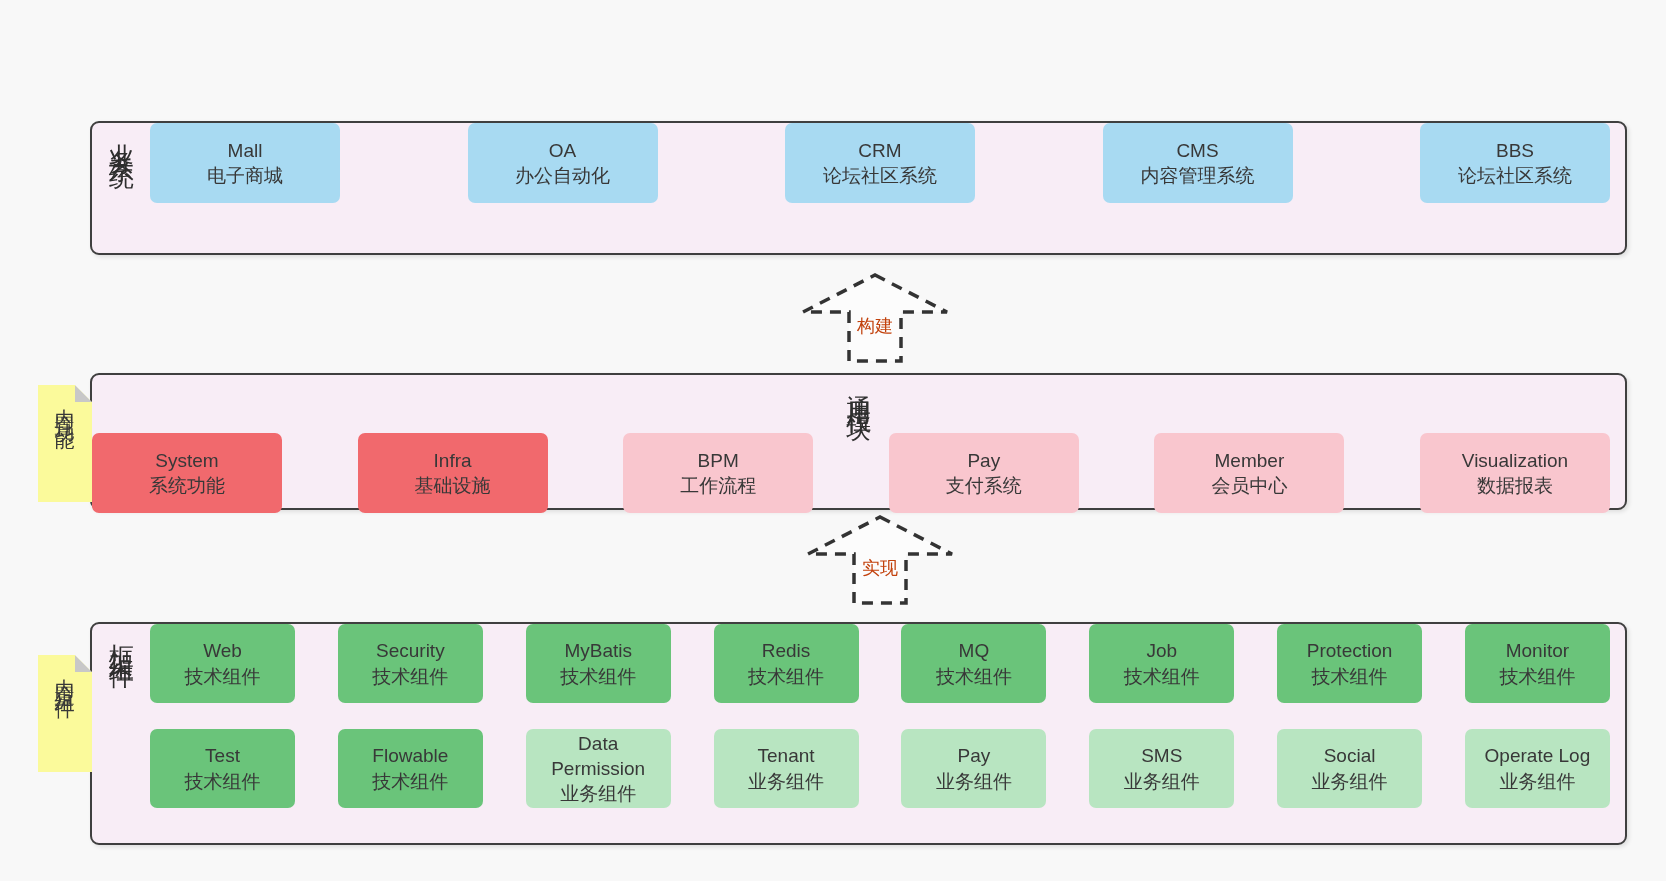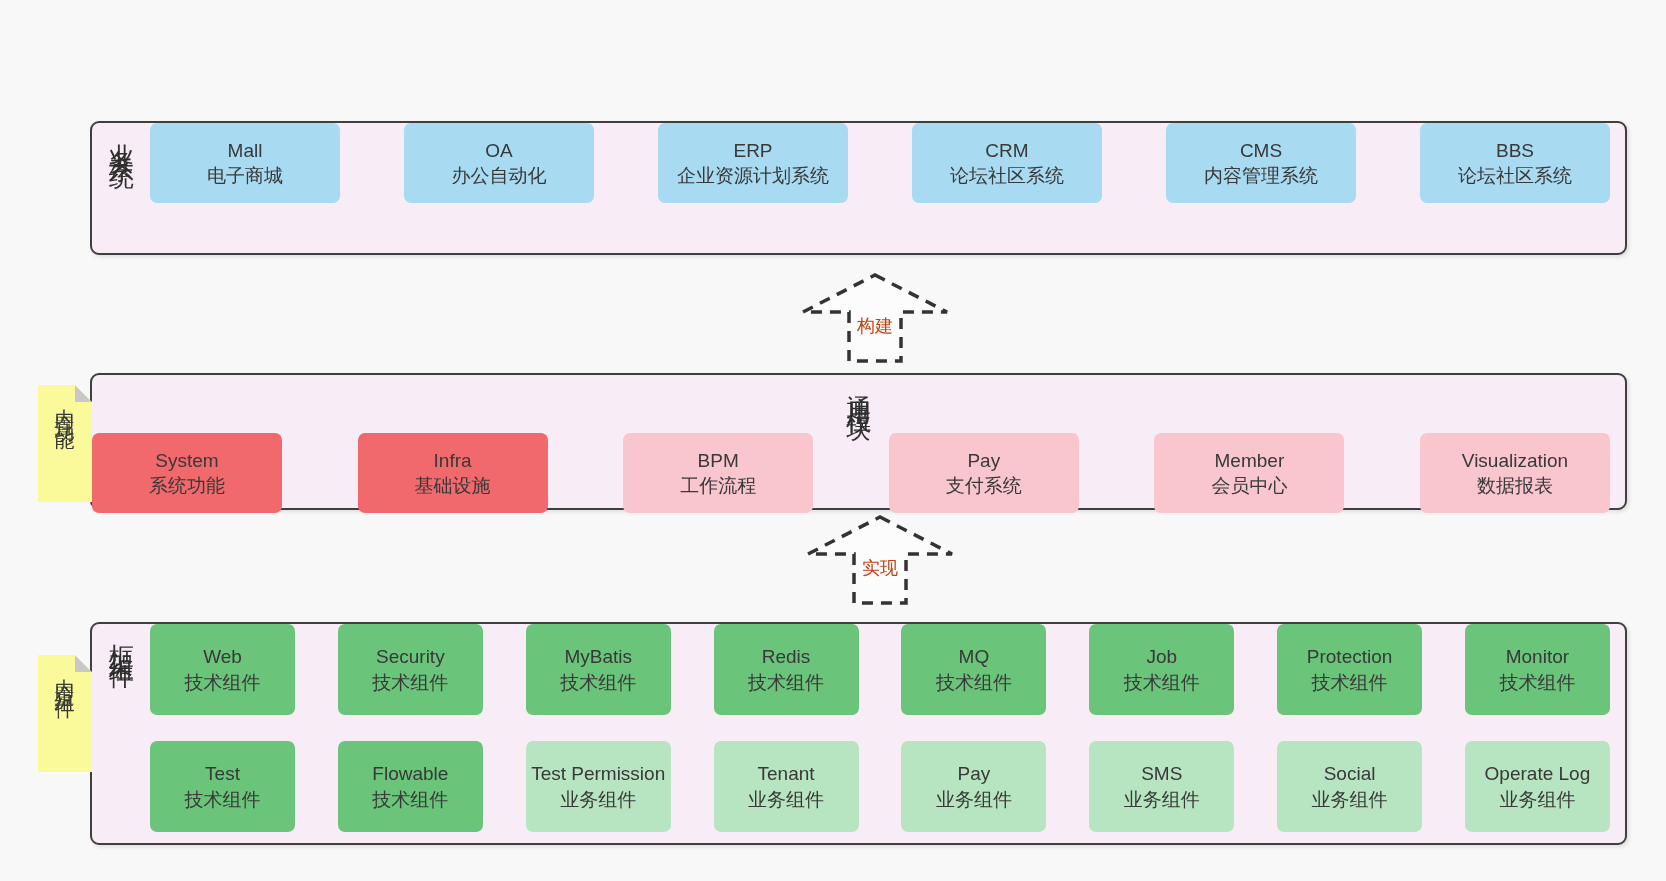--- a/index.html
+++ b/index.html
@@ -29,21 +29,21 @@
   .v-text { writing-mode:vertical-rl; text-orientation:upright; letter-spacing:7px; line-height:1.1; }
   .band-rows { flex:1; display:flex; flex-direction:column; gap:26px; padding-right:15px; }
   .box-row { display:flex; justify-content:space-between; }
   
   .box {
     border-radius:7px; box-sizing:border-box; padding:2px 4px;
     display:flex; flex-direction:column; justify-content:center; align-items:center;
     text-align:center; line-height:1.32; font-size:19px; color:#383838;
   }
   .band1 .box, .band2 .box { width:190px; height:80px; }
-  .band3 .box { width:145px; height:91px; }
+  .band3 .box { width:145px; height:79px; }
   .blue        { background:var(--blue,#a8daf2); }
   .red         { background:var(--red,#f1696d); }
   .pink        { background:var(--pink,#f9c6ce); }
   .green       { background:var(--green,#6ac47a); }
   .light-green { background:var(--light-green,#b8e5c1); }
   
   .note {
     position:absolute; left:38px; width:54px; height:117px; box-sizing:border-box;
     background:var(--note-yellow,#fbfa9b);
     clip-path:polygon(0 0, calc(100% - 17px) 0, 100% 17px, 100% 100%, 0 100%);
@@ -81,24 +81,20 @@
         <div class="box-row">
           <div class="box blue">
             <div class="en">Mall</div>
             <div class="zh">电子商城</div>
           </div>
           <div class="box blue">
             <div class="en">OA</div>
             <div class="zh">办公自动化</div>
           </div>
           <div class="box blue">
-            <div class="en">ERP</div>
-            <div class="zh">企业资源计划系统</div>
-          </div>
-          <div class="box blue">
             <div class="en">CRM</div>
             <div class="zh">论坛社区系统</div>
           </div>
           <div class="box blue">
             <div class="en">CMS</div>
             <div class="zh">内容管理系统</div>
           </div>
           <div class="box blue">
             <div class="en">BBS</div>
             <div class="zh">论坛社区系统</div>
@@ -202,21 +198,21 @@
         <div class="box-row">
           <div class="box green">
             <div class="en">Test</div>
             <div class="zh">技术组件</div>
           </div>
           <div class="box green">
             <div class="en">Flowable</div>
             <div class="zh">技术组件</div>
           </div>
           <div class="box light-green">
-            <div class="en">Test Permission</div>
+            <div class="en">Data Permission</div>
             <div class="zh">业务组件</div>
           </div>
           <div class="box light-green">
             <div class="en">Tenant</div>
             <div class="zh">业务组件</div>
           </div>
           <div class="box light-green">
             <div class="en">Pay</div>
             <div class="zh">业务组件</div>
           </div>

